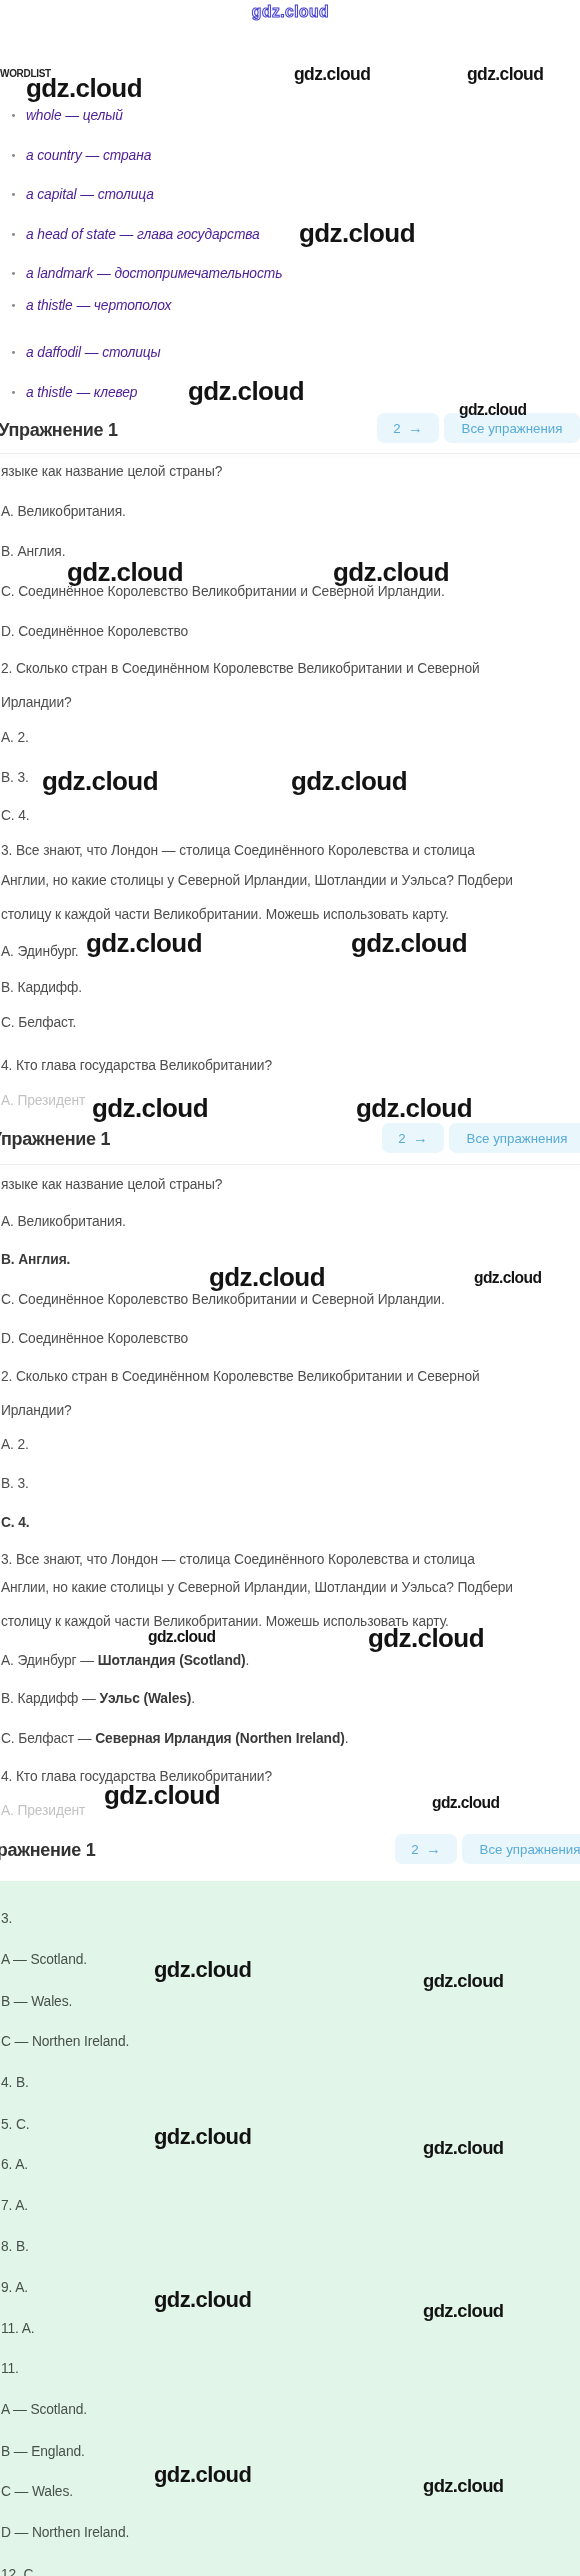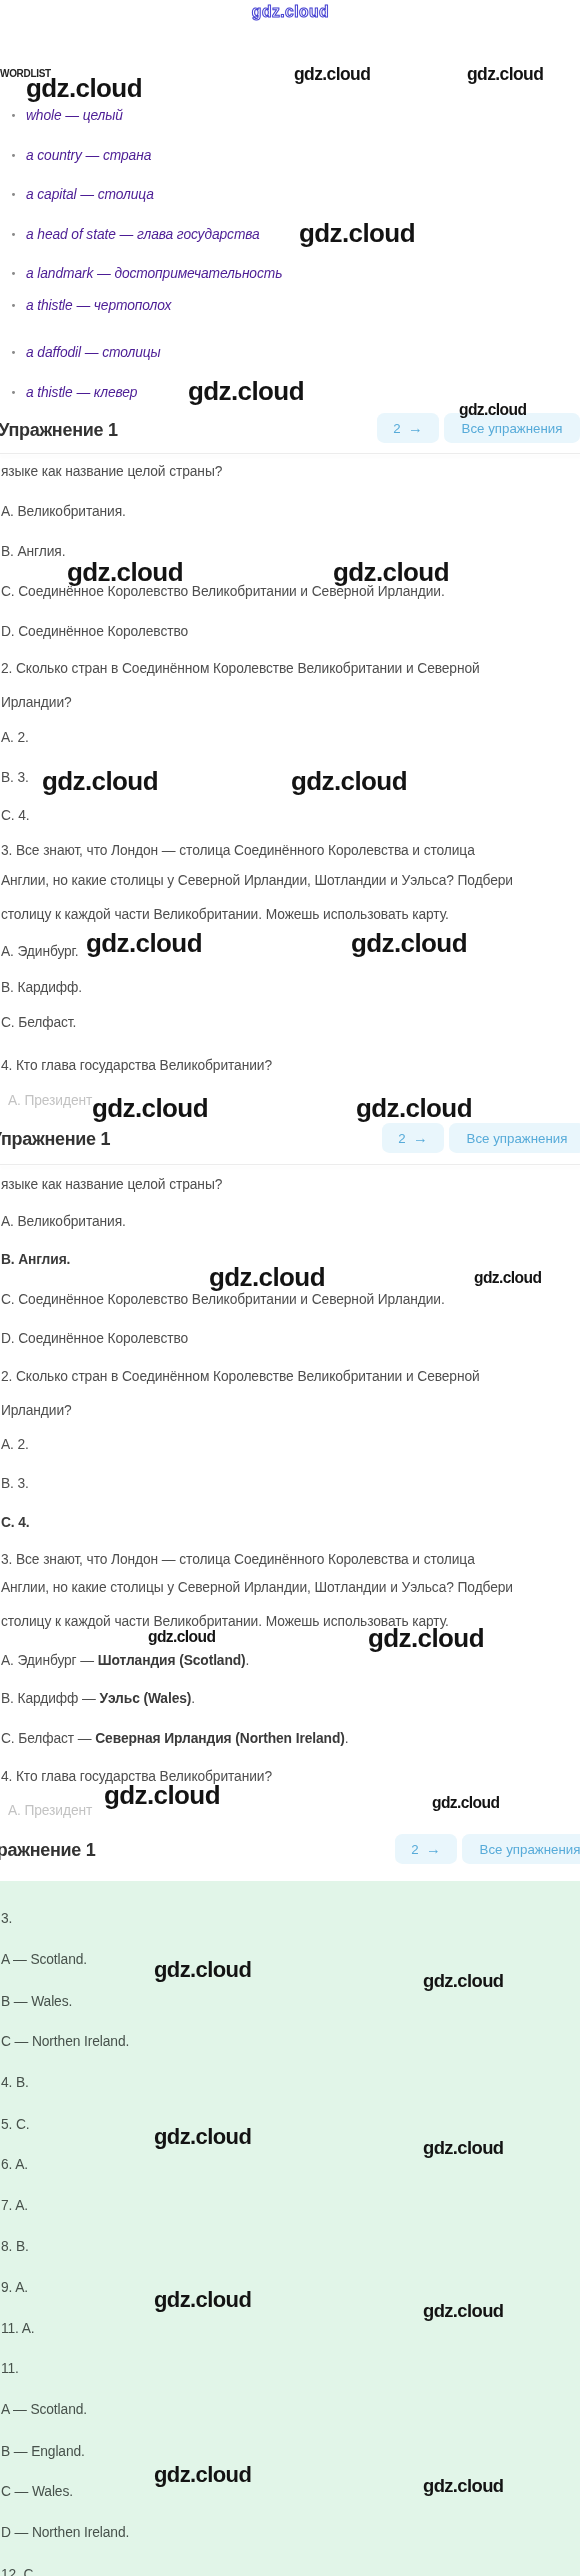--- a/index.html
+++ b/index.html
@@ -14,21 +14,21 @@
     color:#ffffff;-webkit-text-stroke:1px #4743d2;text-shadow:0 0 0.9px #4743d2;
     cursor:pointer;
   }
   .intro{position:absolute;top:30px;left:0;margin:0;font-size:14.2px;color:#474747;white-space:nowrap;letter-spacing:-0.2px;}
   .wl-title{position:absolute;top:68px;left:0;margin:0;font-size:10px;font-weight:800;color:#242424;letter-spacing:-0.3px;}
   .wl-item{position:absolute;left:26px;font-size:13.8px;color:#4c1d95;letter-spacing:-0.1px;white-space:nowrap;z-index:2;font-style:italic;}
   .wl-item::before{content:"";position:absolute;left:-13.8px;top:6.4px;width:2.8px;height:2.8px;border-radius:50%;background:#8a8a8a;}
 
   .line{position:absolute;left:0.9px;font-size:13.8px;color:#4e4e4e;letter-spacing:-0.1px;white-space:nowrap;z-index:2;}
   .line .b, .line.b{font-weight:700;color:#3a3a3a;}
-  .line.fade{color:#9a9a9a;opacity:.6;padding-left:7px;}
+  .line.fade{color:#9a9a9a;opacity:.6;}
   .green-line{color:#47514b;}
 
   .ex-title{position:absolute;margin:0;font-size:18px;font-weight:700;color:#333333;letter-spacing:-0.3px;white-space:nowrap;z-index:2;}
   .t1{left:-1.8px;top:420px;}
   .t2{left:-9.2px;top:1129px;}
   .t3{left:-24px;top:1840px;}
 
   .btn{
     position:absolute;height:30px;border-radius:7.3px;background:#e9f6fc;
     color:#57abd9;font-size:13.3px;display:flex;align-items:center;justify-content:center;

